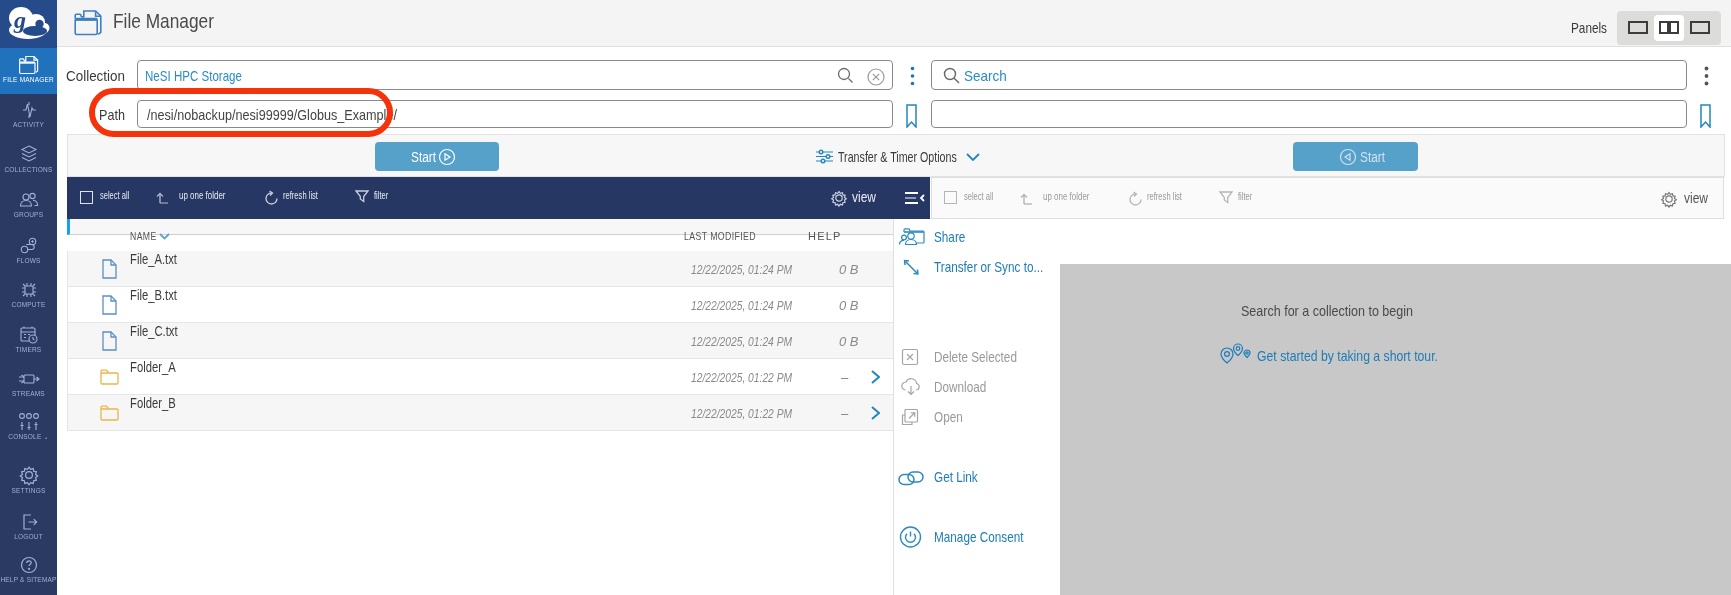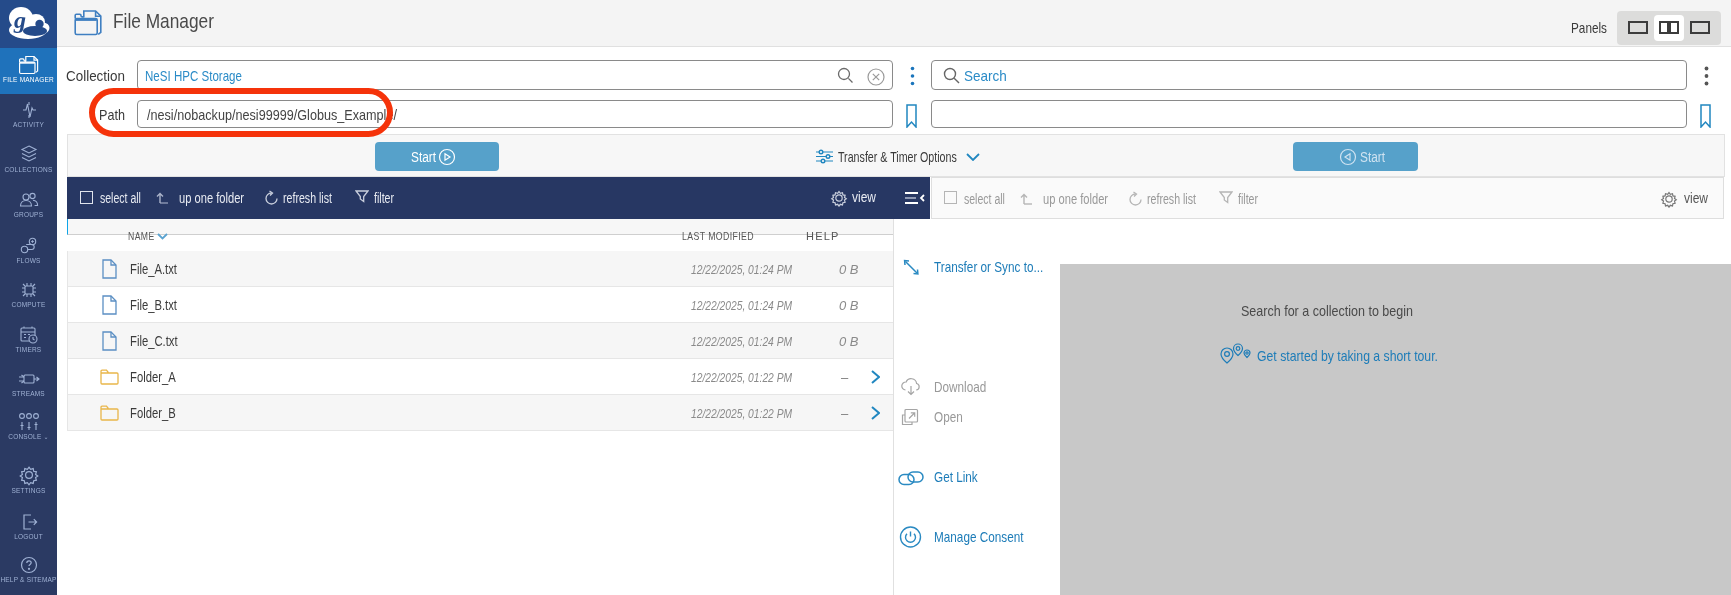--- a/index.html
+++ b/index.html
@@ -25,27 +25,27 @@
 .pbtn.active .prect { background:#fff; }
 
 .fieldlbl { position:absolute; font-size:15px; color:#3a3a3a; }
 .inputbox { position:absolute; background:#fff; border:1px solid #8a8a8a; border-radius:4px; }
 
 #startstrip { position:absolute; left:67px; top:134px; width:1658px; height:43px; background:#f7f7f7; border:1px solid #e2e2e2; }
 .startbtn { position:absolute; top:142px; height:29px; background:#56a1ca; border-radius:4px; color:#fff; font-size:14px; }
 
 #tb-left { position:absolute; left:67px; top:177px; width:863px; height:42px; background:#273763; color:#e8ebf2; }
 #tb-right { position:absolute; left:931px; top:177px; width:793px; height:42px; background:#fafafa; border:1px solid #dedede; color:#999; }
-.tbtext { position:absolute; font-size:14px; top:13px; }
-
-#thead { position:absolute; left:67px; top:219px; width:826px; height:16px; background:#f7f7f7; border-bottom:1px solid #cfcfcf; border-left:1px solid #0ea5e9; }
+.tbtext { position:absolute; font-size:10px; top:13px; }
+
+#thead { position:absolute; left:67px; top:219px; width:826px; height:16px; background:#f7f7f7; border-bottom:1px solid #cfcfcf; border-left:3px solid #0ea5e9; }
 .hcell { position:absolute; top:11px; font-size:11px; letter-spacing:.5px; color:#555; }
 .frow { position:absolute; left:67px; width:826px; height:36px; border-bottom:1px solid #e6e6e6; border-left:1px solid #e6e6e6; }
 .frow.alt { background:#f6f6f6; }
-.fname { position:absolute; left:62px; top:10px; font-size:14px; color:#3b3b3b; }
+.fname { position:absolute; left:62px; top:0; font-size:14px; color:#3b3b3b; }
 .fname span, .fdate span { display:inline-block; transform-origin:0 50%; white-space:nowrap; }
 .fdate { position:absolute; left:623px; top:11px; font-size:13px; font-style:italic; color:#8a8a8a; }
 .fsize { position:absolute; left:747px; top:11px; font-size:13px; font-style:italic; color:#8a8a8a;margin-left:24px; }
 
 #menu { position:absolute; left:893px; top:219px; width:167px; height:376px; background:#fff; border-left:1px solid #e0e0e0; }
 .mitem { position:absolute; left:0; width:167px; height:30px; }
 .mitem svg { position:absolute; left:6px; top:50%; transform:translateY(-50%); }
 .mitem .mlbl { position:absolute; left:40px; top:50%; transform:translateY(-50%); font-size:14.5px; white-space:nowrap; }
 .mitem .mlbl span { display:inline-block; transform-origin:0 50%; transform:scaleX(.81); white-space:nowrap; }
 .mblue { color:#1d7cb8; }
@@ -372,27 +372,45 @@
   </svg>
   <div class="fname"><span style="transform:scaleX(.805)">Folder_B</span></div>
   <div class="fdate"><span style="transform:scaleX(.79)">12/22/2025, 01:22 PM</span></div>
   <div class="fsize" style="left:749px">–</div>
   <svg width="9" height="14" viewBox="0 0 9 14" fill="none" stroke="#2187c0" stroke-width="2" style="position:absolute;left:803px;top:11px">
     <path d="M1 1 L8 7 1 13"></path>
   </svg>
 </div>
 
 <div id="menu">
+  <div class="mitem mblue" style="top:3px">
+    <svg width="28" height="22" viewBox="0 0 28 22" fill="none" stroke="#2a8ac2" stroke-width="1.2" style="left:3px">
+      <path d="M7 6 V3.8 a1 1 0 0 1 1-1 h3.6 a1 1 0 0 1 1 1 v.2 a1 1 0 0 0 1 1 H26 a1 1 0 0 1 1 1 V16 a1 1 0 0 1 -1 1 h-7"></path>
+      <path d="M7 6 h20" stroke-width="1.6"></path>
+      <circle cx="14" cy="10" r="3.2"></circle>
+      <path d="M8.5 18.5 c0-3 2.3-5 5.5-5 s5.5 2 5.5 5 z"></path>
+      <circle cx="7" cy="11.5" r="2.4"></circle>
+      <path d="M2.5 18.5 c0-2.6 1.8-4.2 4.5-4.2"></path>
+    </svg>
+    <div class="mlbl"><span>Share</span></div>
+  </div>
   <div class="mitem mblue" style="top:33px">
     <svg width="22" height="22" viewBox="0 0 22 22" fill="none" stroke="#2a8ac2" stroke-width="1.5">
       <path d="M5.5 5.5 L17 17"></path>
       <path d="M5 9 L4.6 4.6 9 5"></path>
       <path d="M13.5 17.5 L17.9 17.9 17.5 13.5"></path>
     </svg>
     <div class="mlbl"><span>Transfer or Sync to...</span></div>
+  </div>
+  <div class="mitem mgray" style="top:123px">
+    <svg width="20" height="20" viewBox="0 0 20 20" fill="none" stroke="#a5a5a5" stroke-width="1.2">
+      <rect x="2.5" y="2.5" width="15" height="15" rx="1.5"></rect>
+      <path d="M7 7 l6 6 M13 7 l-6 6"></path>
+    </svg>
+    <div class="mlbl"><span>Delete Selected</span></div>
   </div>
   <div class="mitem mgray" style="top:153px">
     <svg width="22" height="20" viewBox="0 0 22 20" fill="none" stroke="#a5a5a5" stroke-width="1.2">
       <path d="M5.5 13 a4 4 0 0 1 .6-8 a5.5 5.5 0 0 1 10.5 1.5 a3.3 3.3 0 0 1 -.4 6.5"></path>
       <path d="M11 9 v8 M8 14.5 l3 3 3-3"></path>
     </svg>
     <div class="mlbl"><span>Download</span></div>
   </div>
   <div class="mitem mgray" style="top:183px">
     <svg width="20" height="20" viewBox="0 0 20 20" fill="none" stroke="#a5a5a5" stroke-width="1.2">

